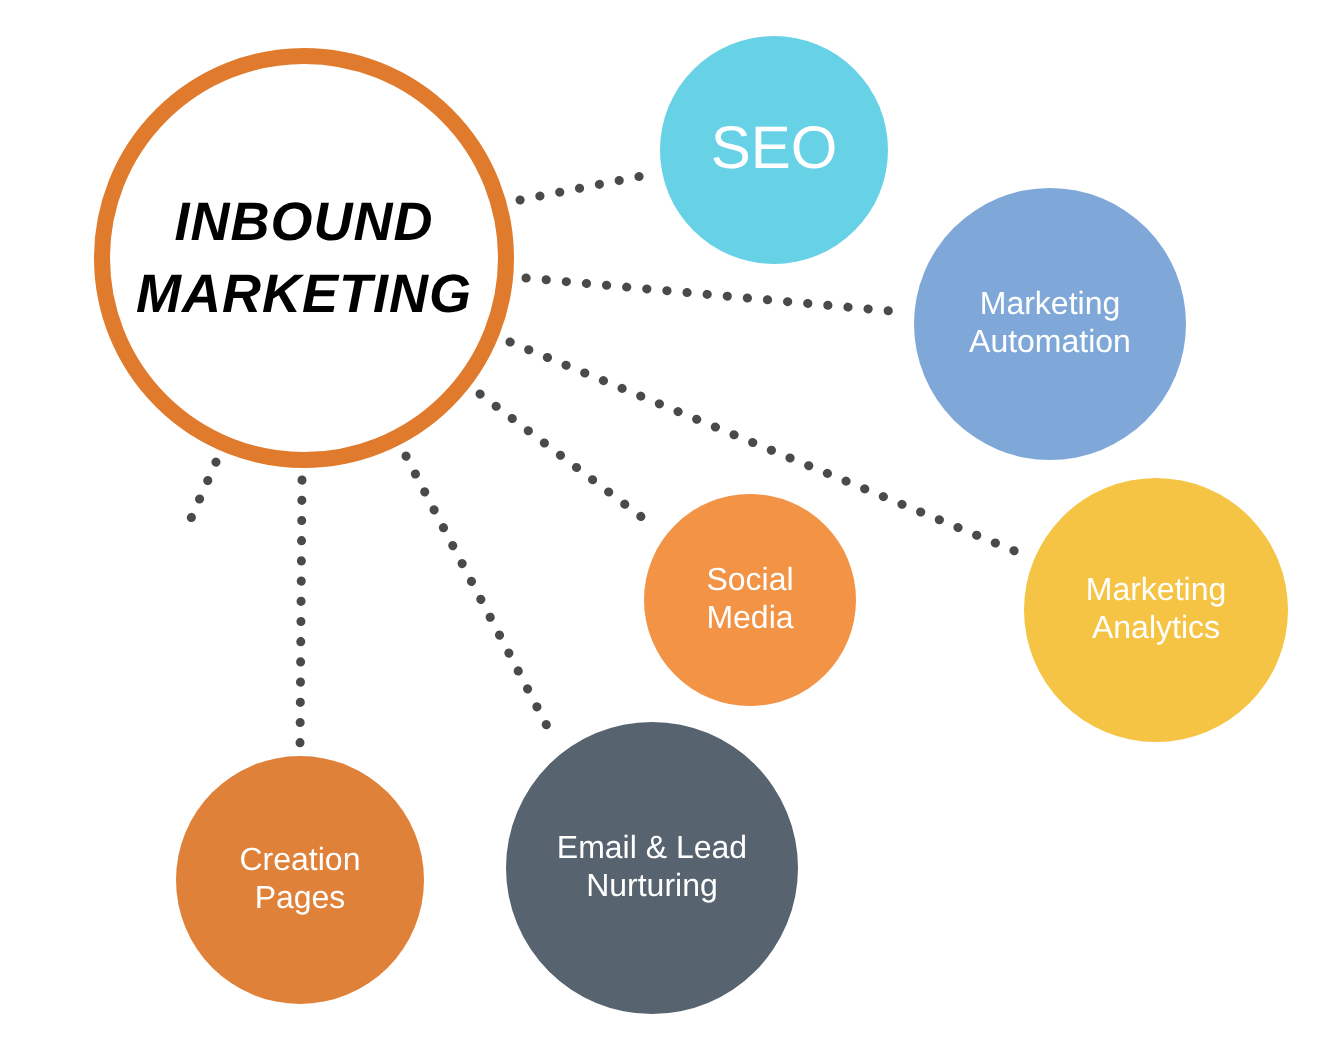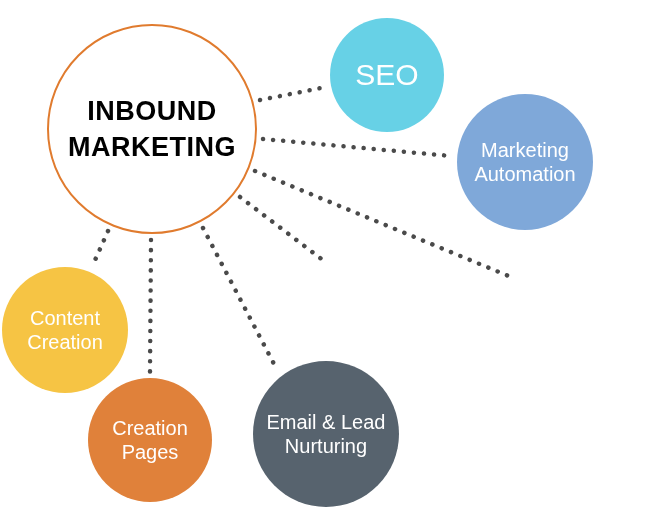--- a/index.html
+++ b/index.html
@@ -33,34 +33,35 @@
     display: flex;
     align-items: center;
     justify-content: center;
     text-align: center;
     z-index: 2;
     box-sizing: border-box;
   }
   .center-circle {
     left: 47px; top: 24px;
     width: 210px; height: 210px;
-    border: 2px solid #0f766e;
+    border: 8px solid #0f766e;
     background: #ffffff;
+    font-style: italic;
   }
   .center-label {
     font-weight: bold;
     font-size: 27px;
     letter-spacing: 0.5px;
     line-height: 1.35;
     color: #000000;
     width: 180px;
   }
   .node-label {
     color: #ffffff;
-    font-size: 20px;
+    font-size: 16px;
     line-height: 1.2;
     max-width: 86%;
   }
   .node-seo      { left: 330px; top: 18px;  width: 114px; height: 114px; }
   .node-seo .node-label { font-size: 30px; text-align: center; }
   .node-automation { left: 457px; top: 94px;  width: 136px; height: 136px; }
   .node-analytics  { left: 512px; top: 239px; width: 132px; height: 132px; }
   .node-social     { left: 322px; top: 247px; width: 106px; height: 106px; }
   .node-email      { left: 253px; top: 361px; width: 146px; height: 146px; }
   .node-landing    { left: 88px;  top: 378px; width: 124px; height: 124px; }
@@ -86,27 +87,30 @@
   </div>
 
   <div class="circle node-seo" style="background-color: rgb(103, 209, 230);">
     <div class="node-label">SEO</div>
   </div>
 
   <div class="circle node-automation" style="background-color: rgb(127, 168, 217);">
     <div class="node-label">Marketing Automation</div>
   </div>
 
+  <div class="circle node-analytics" style="background-color: rgb(246, 196, 68);">
+    <div class="node-label">Marketing Analytics</div>
+  </div>
 
+  <div class="circle node-social" style="background-color: rgb(242, 147, 69);">
+    <div class="node-label">Social Media</div>
+  </div>
 
   <div class="circle node-email" style="background-color: rgb(87, 99, 110);">
     <div class="node-label">Email &amp; Lead Nurturing</div>
   </div>
 
   <div class="circle node-landing" style="background-color: rgb(224, 129, 58);">
     <div class="node-label">Creation Pages</div>
   </div>
 
-  <div class="circle node-content" style="background-color: rgb(246, 196, 68);">
-    <div class="node-label">Content Creation</div>
-  </div>
 
 </div>
 
 </body></html>

